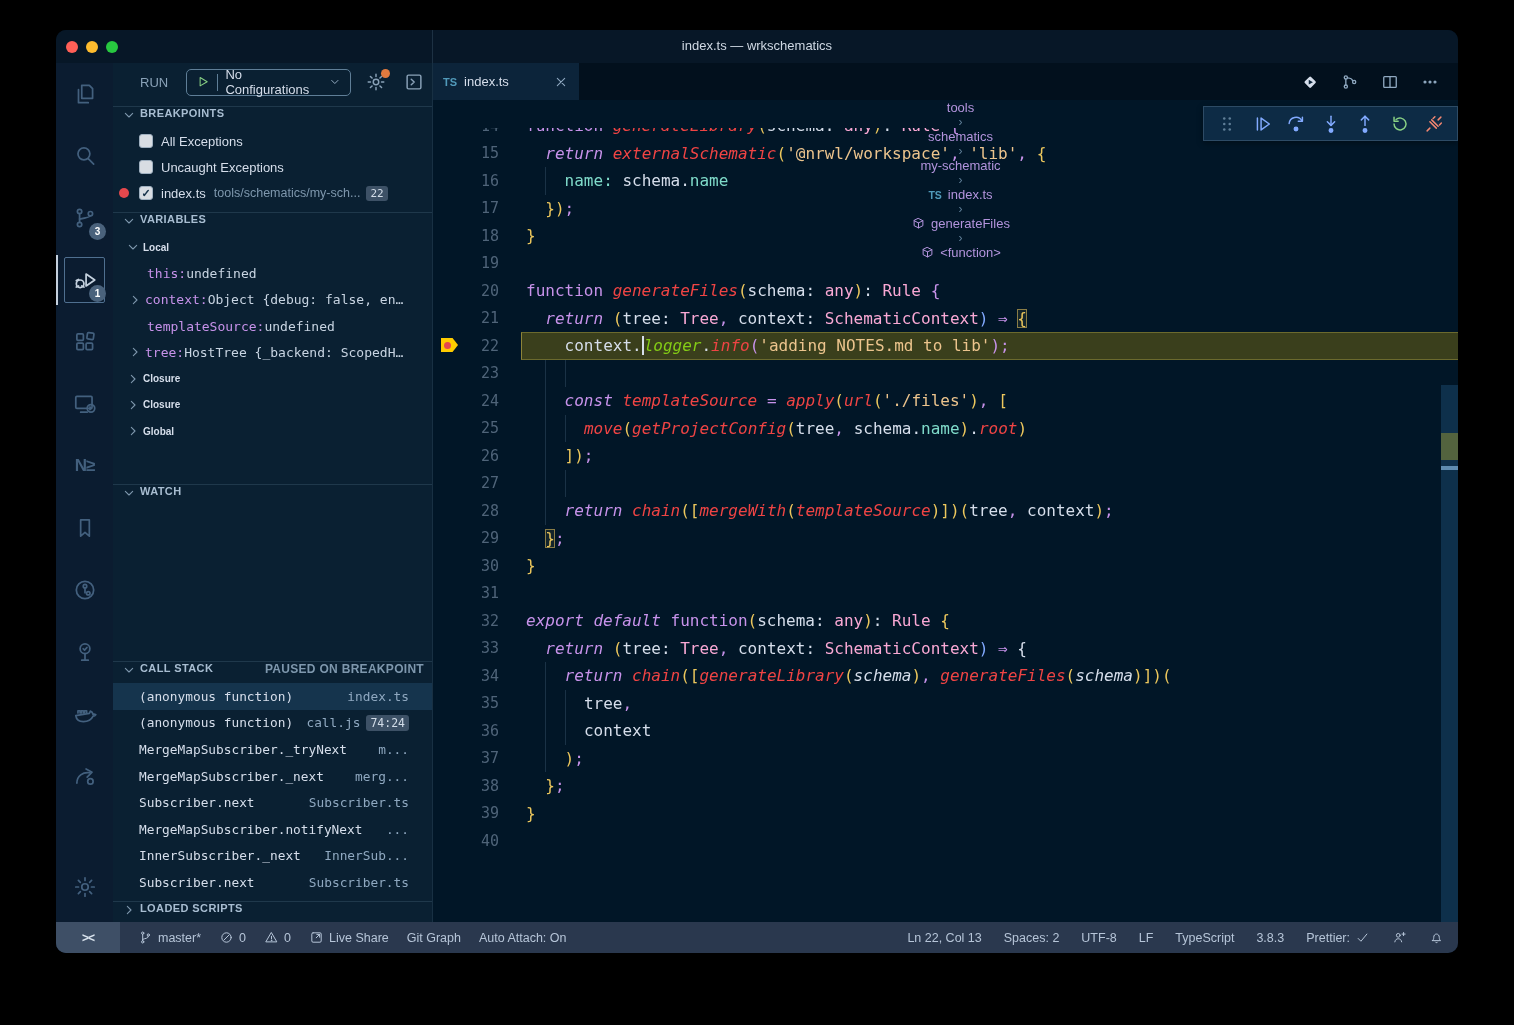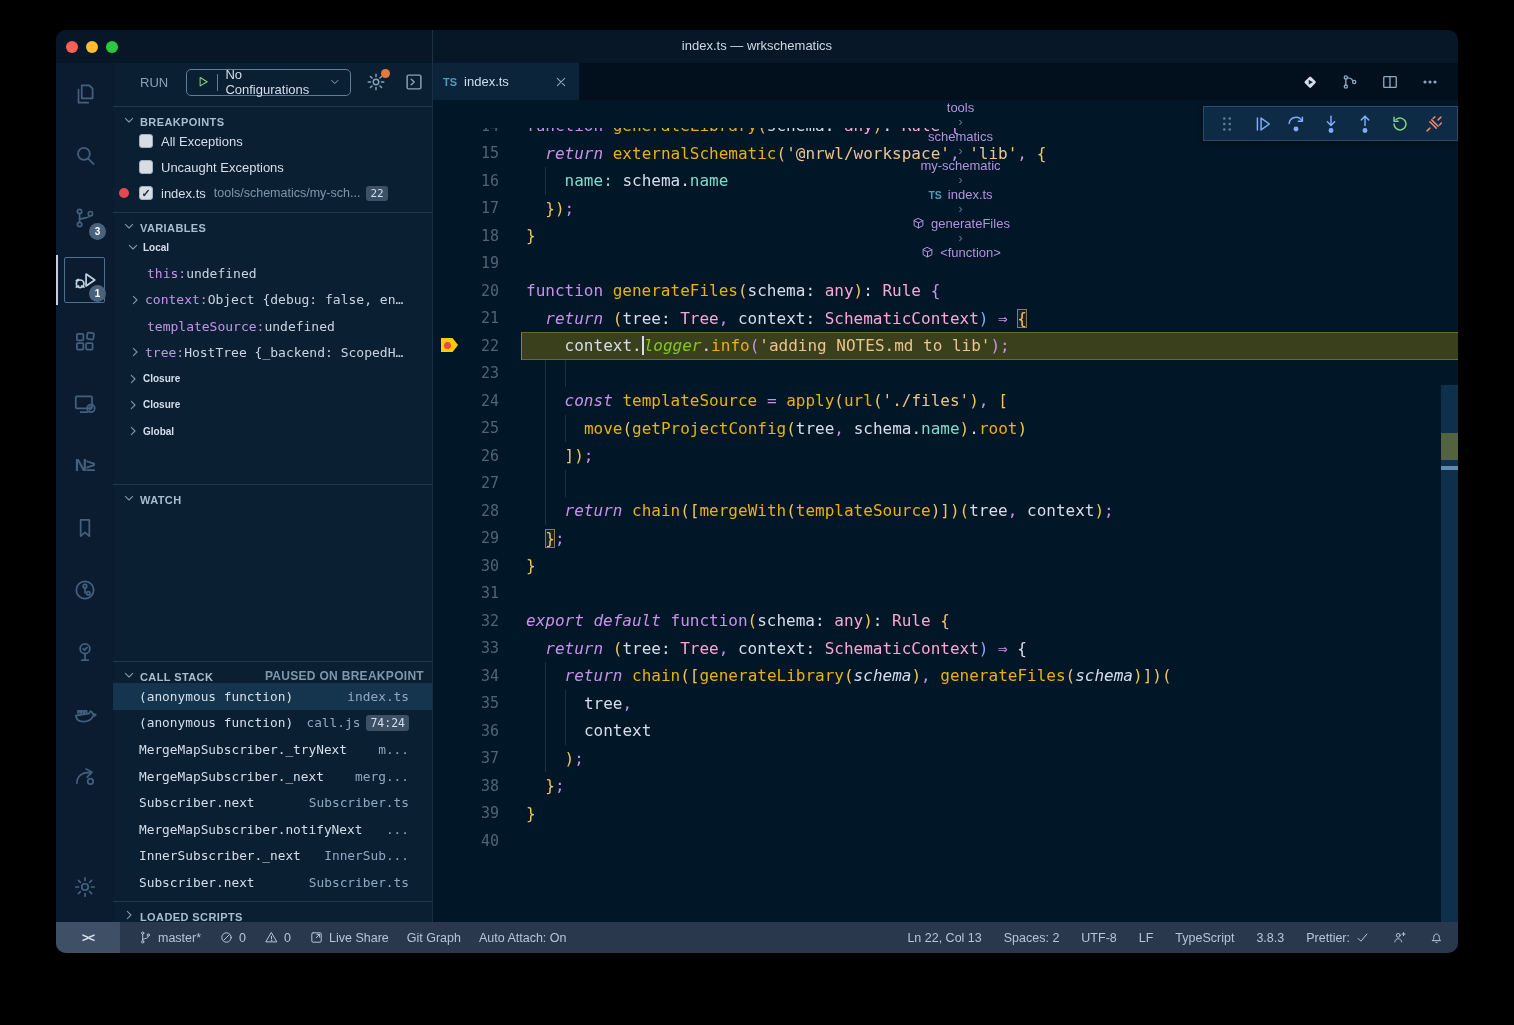--- a/index.html
+++ b/index.html
@@ -17,21 +17,21 @@
   .act-item{position:relative;width:57px;height:62px;display:flex;align-items:center;justify-content:center;color:#43607e;}
   .act-item svg{width:26px;height:26px;}
   .act-item.active{color:#c5d1de;}
   .act-box{position:absolute;left:8px;top:8px;right:8px;bottom:8px;border:1px solid #4f6f8f;border-radius:2px;}
   .act-bar{position:absolute;left:0;top:6px;bottom:6px;width:2px;background:#c5d1de;}
   .act-badge{position:absolute;right:7px;bottom:9px;min-width:17px;height:17px;border-radius:9px;background:#4a627c;color:#fff;font-size:10px;font-weight:bold;display:flex;align-items:center;justify-content:center;padding:0 3px;}
   .act-glyph{font-size:17px;font-weight:bold;letter-spacing:-1px;}
   #act-bottom{position:absolute;bottom:4px;left:0;}
   
   #sidebar{position:absolute;left:57px;top:33px;width:319px;bottom:31px;background:#0a2032;overflow:hidden;}
-  .sec-hdr{display:flex;align-items:flex-end;height:22px;padding:0 8px;border-top:1px solid rgba(95,126,151,.25);color:#a8bdd1;font-size:11px;font-weight:bold;letter-spacing:.4px;}
+  .sec-hdr{display:flex;align-items:flex-start;height:22px;padding:0 8px;border-top:1px solid rgba(95,126,151,.25);color:#a8bdd1;font-size:11px;font-weight:bold;letter-spacing:.4px;}
   .sec-hdr .chev{width:16px;height:16px;margin-right:3px;color:#7e97ad;flex:none;}
   .sec-hdr .chev svg{width:16px;height:16px;}
   .hdr-right{margin-left:auto;font-size:12px;color:#7e97ad;letter-spacing:.3px;}
   #run-row{position:absolute;left:0;top:0;width:100%;height:38px;display:flex;align-items:center;padding:0 10px;}
   #run-label{color:#8aa2b8;font-size:13px;margin-right:18px;margin-left:17px;}
   #run-dd{display:flex;align-items:center;height:27px;border:1px solid #5f7e97;border-radius:5px;padding:0 8px;color:#d6deeb;font-size:13px;}
   #run-dd .play{color:#89d185;width:18px;height:18px;margin-right:6px;}
   #run-dd .sep{width:1px;height:17px;background:#5f7e97;margin-right:8px;}
   #run-dd .dd-chev{width:16px;height:16px;color:#9fb6cc;margin-left:14px;}
   #run-gear{position:relative;margin-left:14px;color:#8aa2b8;width:22px;height:22px;}
@@ -78,21 +78,21 @@
   #code-lines{margin-top:-16px;font-family:"DejaVu Sans Mono",monospace;font-size:16px;}
   .cl{position:relative;height:27.5px;display:flex;align-items:center;}
   .cl .hl{position:absolute;left:88px;right:0;top:0;bottom:0;background:#3a3f1c;border-top:1px solid #6b6a2e;border-bottom:1px solid #6b6a2e;border-left:1px solid #8d8438;}
   .g-margin{width:36px;flex:none;position:relative;height:100%;}
   .g-num{width:30px;flex:none;text-align:right;color:#4f6479;font-size:15px;position:relative;}
   .g-pad{width:27px;flex:none;}
   .ig{display:inline-block;width:19.3px;flex:none;height:100%;border-left:1px solid rgba(95,126,151,.28);}
   .ig.first{border-left:none;}
   .code-text{white-space:pre;position:relative;z-index:1;}
   .s-fg{color:#d6deeb}.s-kw{color:#c792ea}.s-kwi{color:#c792ea;font-style:italic}
-  .s-fn{color:#eab308;}.s-ty{color:#f9a8d4}.s-str{color:#ecc48d}
+  .s-fn{color:#ef4444;font-style:italic}.s-ty{color:#f9a8d4}.s-str{color:#ecc48d}
   .s-prop{color:#7fdbca}.s-propi{color:#84cc16;font-style:italic}
   .s-py{color:#ecc75d}.s-pp{color:#c792ea}.s-pb{color:#82aaff}.s-vi{color:#d6deeb;font-style:italic}
   .s-pyb{color:#ecc75d;outline:1px solid rgba(236,199,93,.55);outline-offset:-1px;background:rgba(236,199,93,.08);}
   .caret{display:inline-block;width:2px;height:19px;background:#d6deeb;vertical-align:-4px;}
   #bp-arrow{position:absolute;left:8px;top:6px;width:17px;height:14px;background:#ffcc00;clip-path:polygon(0 0,68% 0,100% 50%,68% 100%,0 100%);display:flex;align-items:center;}
   #bp-arrow i{display:block;width:7px;height:7px;border-radius:50%;background:#e5484d;margin-left:3px;}
   #scrollbar{position:absolute;right:0;top:257px;width:17px;height:633px;background:rgba(46,110,158,.30);}
   #ovr-line{position:absolute;right:0;top:305px;width:17px;height:27px;background:rgba(141,142,53,.55);}
   #ovr-mark{position:absolute;right:0;top:338px;width:17px;height:4px;background:#5f8cb0;}
   

